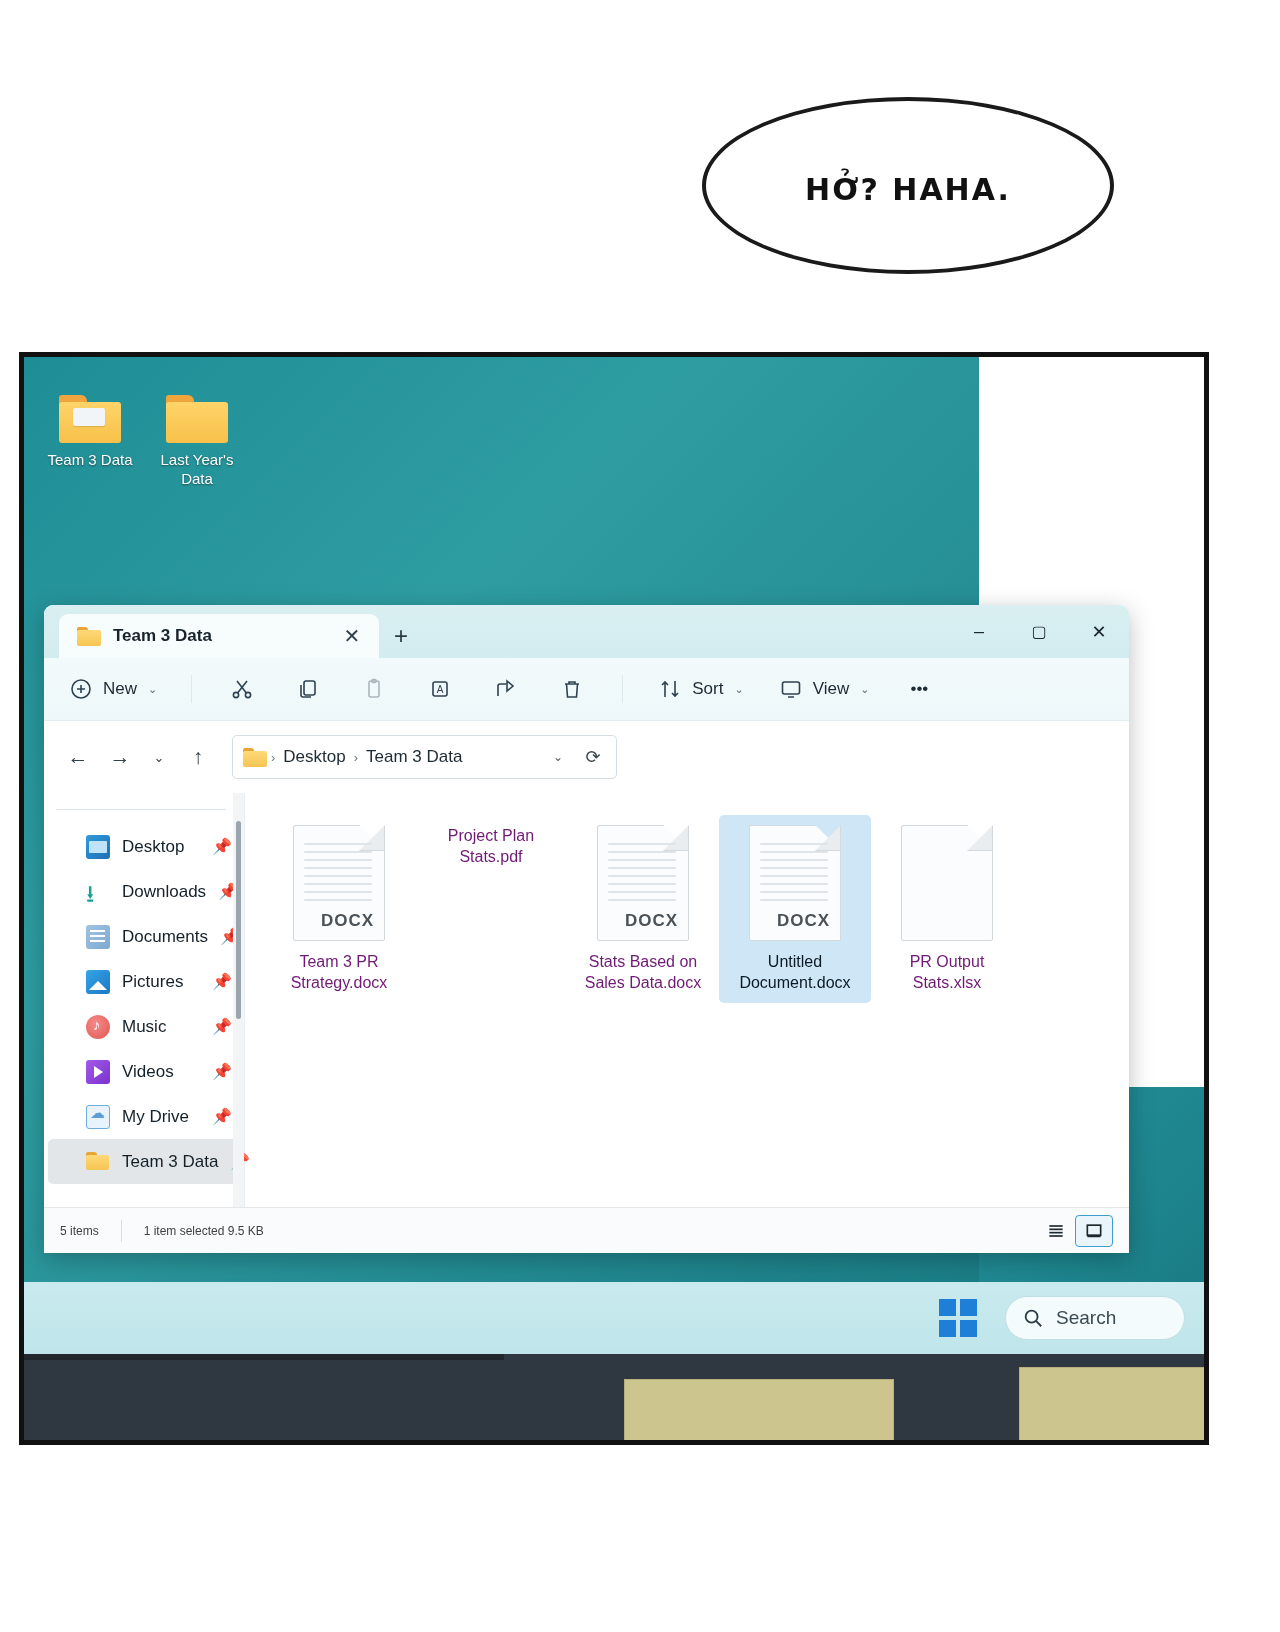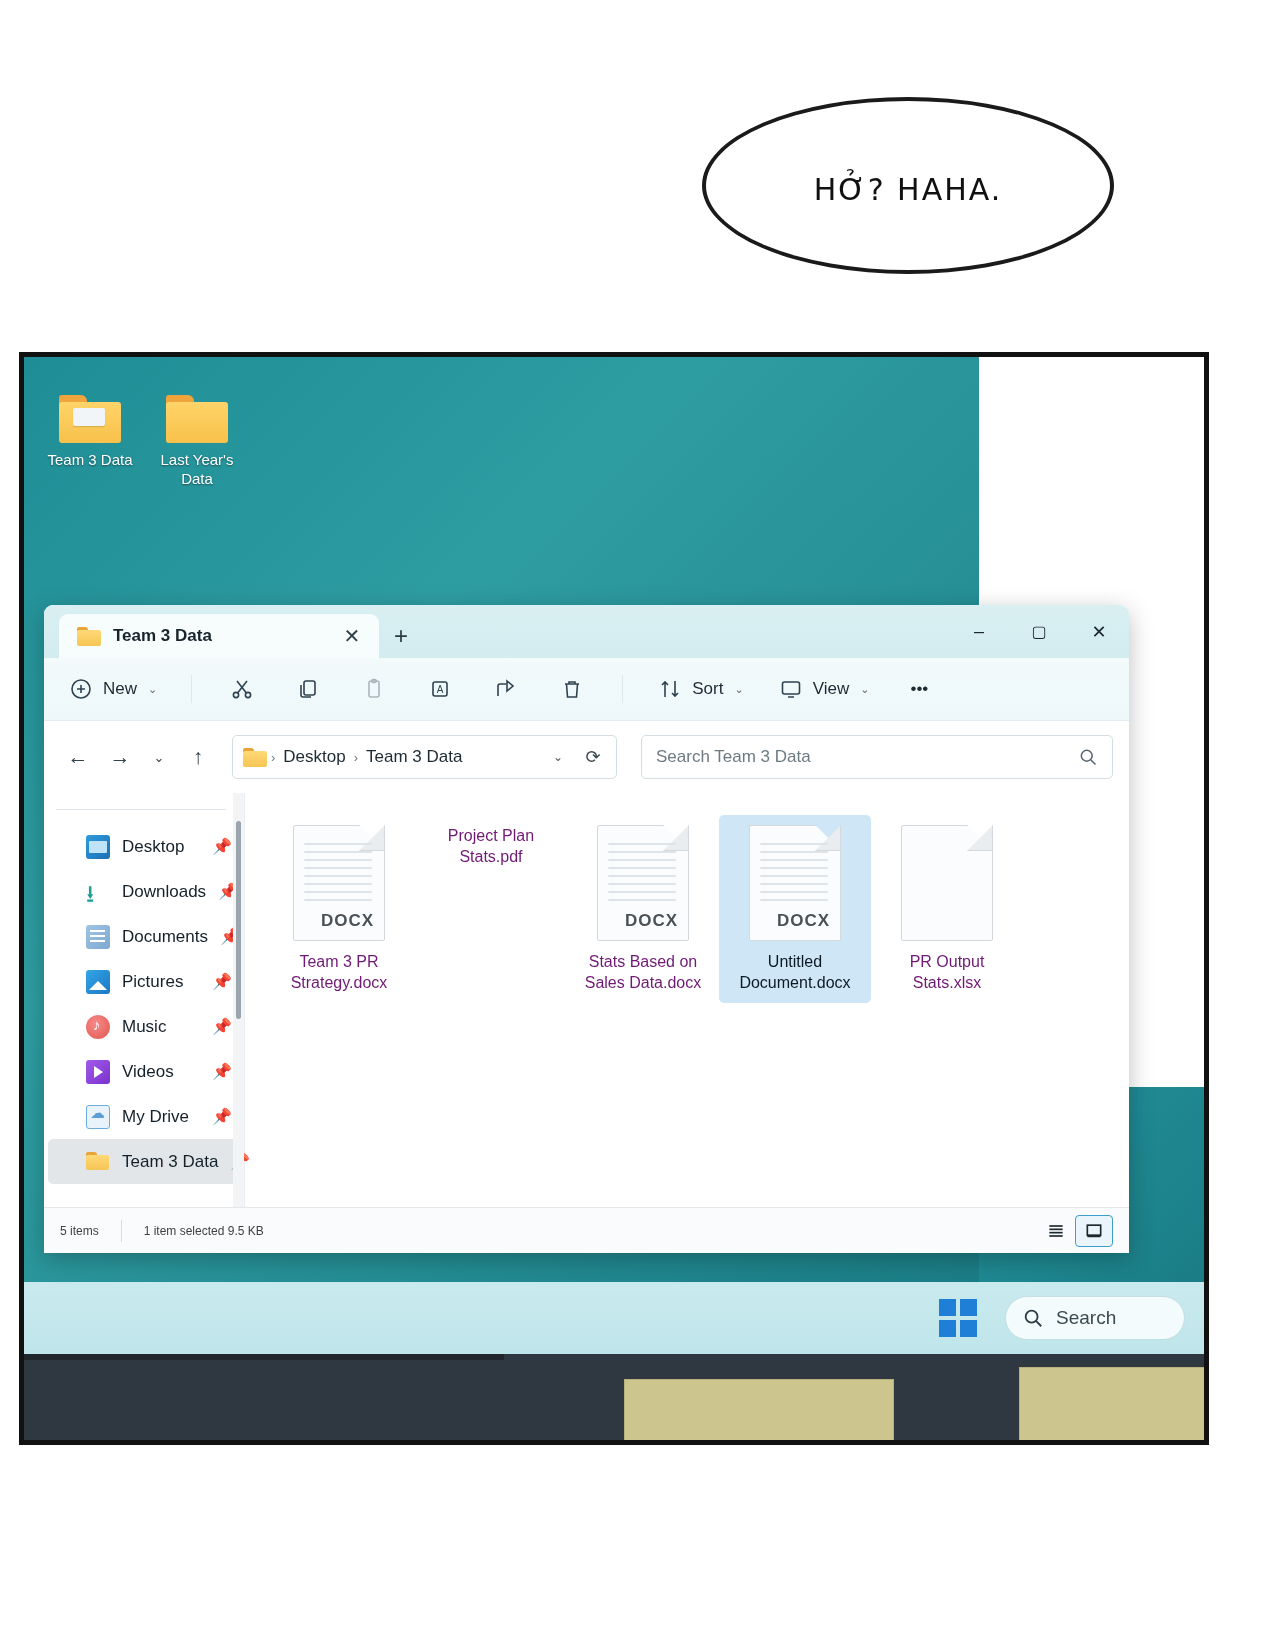--- a/index.html
+++ b/index.html
@@ -14,20 +14,21 @@
   
   .bubble {
     position: absolute;
     left: 702px; top: 97px;
     width: 412px; height: 177px;
     border: 4px solid #1a1a1a;
     border-radius: 50% / 50%;
     background: #ffffff;
     display: flex; align-items: center; justify-content: center;
     z-index: 40;
+    font-weight: bold;
   }
   .bubble-text {
     font-family: "DejaVu Sans", sans-serif;
     font-size: 30px;
     letter-spacing: 2px;
     color: #111;
     white-space: nowrap;
     transform: translateY(4px);
   }
 
@@ -512,27 +513,20 @@
         <div class="nav-btn">↑</div>
         <div class="crumbs">
           <div class="crumb-folder"></div>
           <span class="crumb-sep">›</span>
           <span class="crumb-text">Desktop</span>
           <span class="crumb-sep">›</span>
           <span class="crumb-text">Team 3 Data</span>
           <span class="crumb-sp"></span>
           <span class="crumb-act">⌄</span>
           <span class="refresh">⟳</span>
-        </div>
-        <div class="searchbox">
-          <input type="text" placeholder="Search Team 3 Data" style="">
-          <svg width="20" height="20" viewBox="0 0 24 24" fill="none" stroke="#55636c" stroke-width="1.8">
-            <circle cx="10.5" cy="10.5" r="6.5"></circle>
-              <line x1="15.5" y1="15.5" x2="21" y2="21"></line>
-          </svg>
         </div>
       </div>
 
       <div class="body-area">
 
         <div class="sidebar">
           <div class="sb-divider"></div>
 
           <div class="sb-item">
             <span class="sb-ico ico-desktop"></span>

